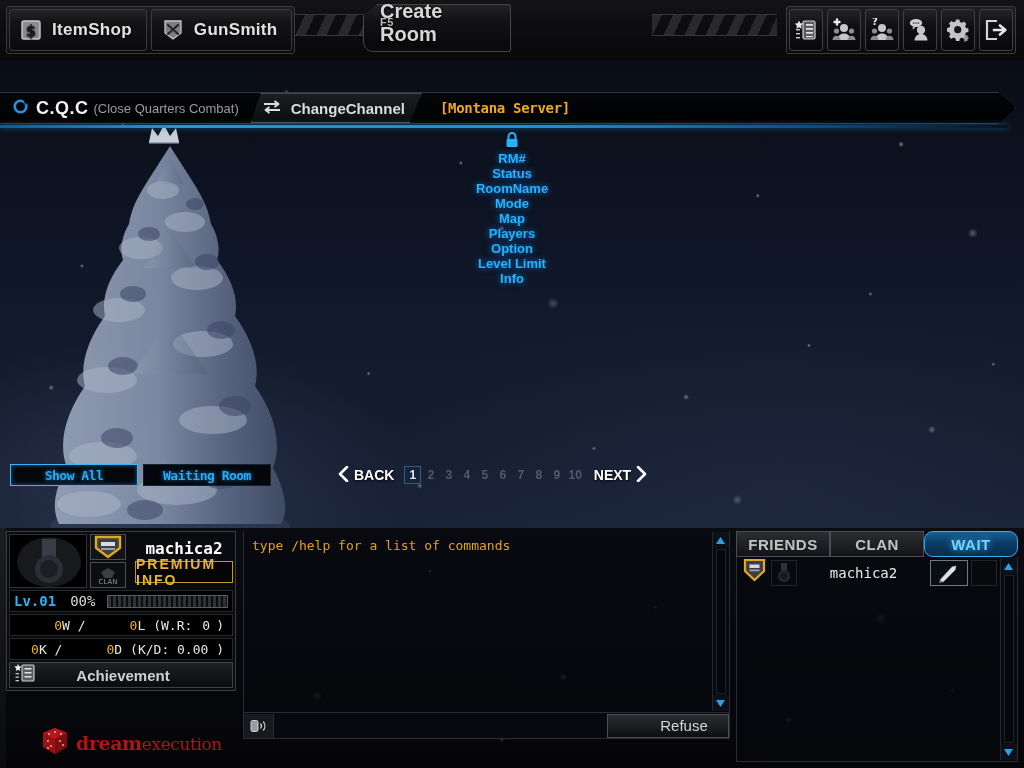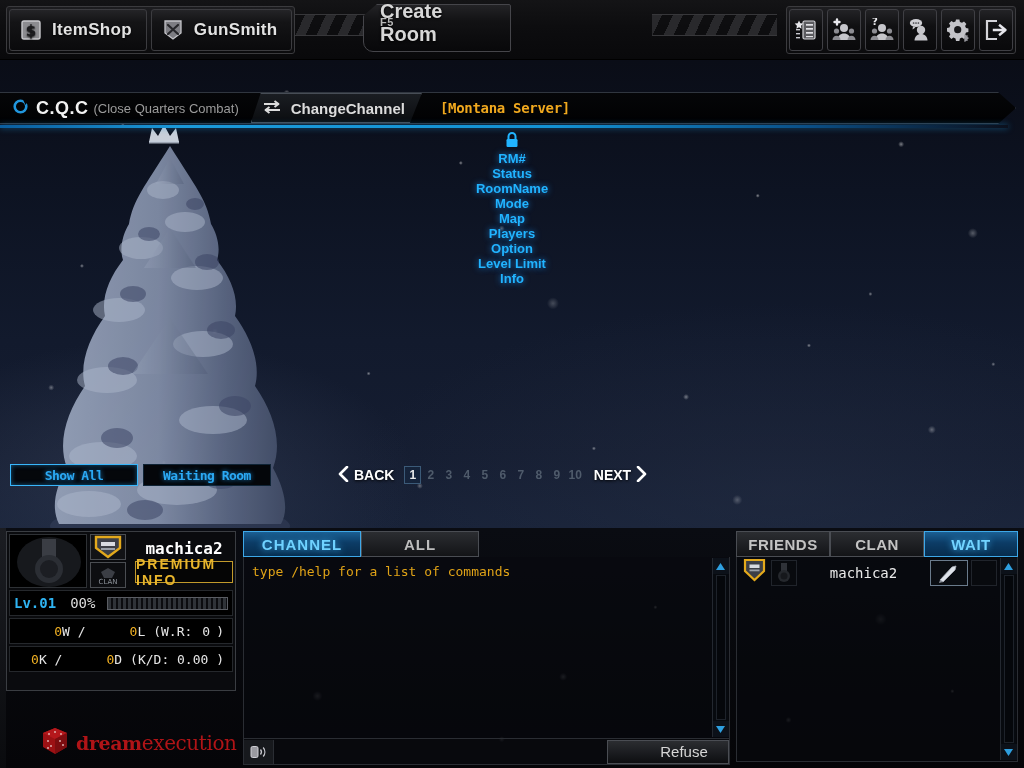--- a/index.html
+++ b/index.html
@@ -240,21 +240,21 @@
   .num { color:#f0b023; }
   #ach {
     height:26px; background:linear-gradient(180deg,#1e2024,#0a0b0d);
     border:1px solid #3d4045; display:flex; align-items:center; cursor:pointer;
   }
   #ach-label { flex:1; text-align:center; color:#cfcfcf; font-size:15px; font-weight:bold; padding-right:22px; }
 
   #logo { position:absolute; left:40px; top:198px; display:flex; align-items:center; gap:6px; }
   #logo-text { font-size:19px; color:#b01417; font-family:"DejaVu Serif", serif; letter-spacing:-.4px; }
   #logo-text b { font-weight:bold; }
-  #logo-text span { font-size:20px; }
+  #logo-text span { font-size:17px; }
 
   
   #chat { position:absolute; left:243px; top:3px; width:487px; height:234px; }
   .tabrow { display:flex; height:26px; }
   .tab {
     width:118px; display:flex; align-items:center; justify-content:center;
     font-size:15px; font-weight:bold; letter-spacing:1px; cursor:pointer;
     border:1px solid #4a4d53;
     background:linear-gradient(180deg,#2b2d31,#131417);
     color:#bdbdbd;
@@ -283,21 +283,21 @@
     border:1px solid #4a4d53; display:flex; align-items:center; justify-content:center;
     color:#d6d6d6; font-size:15px; cursor:pointer;padding-left:32px;
   }
 
   
   #friends { position:absolute; left:736px; top:3px; width:282px; height:234px; }
   .ftab { flex:1; display:flex; align-items:center; justify-content:center;
     font-size:15px; font-weight:bold; letter-spacing:.5px; cursor:pointer;
     border:1px solid #4a4d53; background:linear-gradient(180deg,#2b2d31,#131417); color:#c3c3c3; }
   .ftab.active { background:linear-gradient(180deg,#1b5f93 0%,#0c3c66 45%,#072c4d 100%);
-    border-color:#3ea8e8; color:#72d4ff; text-shadow:0 0 7px rgba(70,190,255,.9); }
+    border-color:#3ea8e8; color:#72d4ff; text-shadow:0 0 7px rgba(70,190,255,.9);border-radius:9px; }
   #friendbody { height:205px; border:1px solid #2a2d33; border-top:none; background:rgba(6,8,13,.6); position:relative; }
   .friend-row { display:flex; align-items:center; height:30px; padding:2px 20px 0 4px; gap:3px; }
   .frow-name { flex:1; text-align:center; color:#eaeaea; font-size:14px; font-family:"DejaVu Sans Mono", monospace; }
   .weapon-box { width:38px; height:26px; border:1px solid #6a7b8c; background:#0a0d12; display:flex; align-items:center; justify-content:center; }
   .slot-box { width:26px; height:26px; border:1px solid #20242b; background:#080a0e; }
 
   .bordL { position:absolute; left:0; top:0; width:6px; height:240px; background:linear-gradient(180deg,#1b1d22,#0a0b0e); }
 </style>
 </head>
 <body>
@@ -614,20 +614,39 @@
     </div>
 
     <div class="prof-row stat-row">
       <span class="num">0</span>
       <span style="margin-right:44px">K /</span>
       <span class="num">0</span>
       <span style="margin-right:8px">D</span>
       <span>(K/D: 0.00 )</span>
     </div>
 
+    <div id="ach">
+      <span style="padding-left:4px">
+        <svg width="22" height="20" viewBox="0 0 22 20">
+          <rect x="8" y="2" width="12" height="16" rx="1" fill="#5a5d63" stroke="#d0d0d5" stroke-width="1.1"></rect>
+          <g fill="#e0e0e5">
+              <rect x="10.5" y="5" width="7" height="1.5"></rect>
+              <rect x="10.5" y="9" width="7" height="1.5"></rect>
+              <rect x="10.5" y="13" width="7" height="1.5"></rect>
+            </g>
+          <path d="M4 1l1.1 2.3 2.5.3-1.8 1.8.4 2.5L4 6.7 1.8 7.9l.4-2.5L.4 3.6l2.5-.3z" fill="#eaeaef"></path>
+          <g fill="#bfbfc6">
+              <rect x="1.5" y="10" width="3.5" height="1.3"></rect>
+              <rect x="1.5" y="13.5" width="3.5" height="1.3"></rect>
+              <rect x="1.5" y="17" width="3.5" height="1.3"></rect>
+            </g>
+        </svg>
+      </span>
+      <span id="ach-label">Achievement</span>
+    </div>
   </div>
 
   <div id="logo">
     <span>
       <svg width="30" height="30" viewBox="0 0 30 30">
         <path d="M15 2 L27 7 L27 21 L15 28 L3 21 L3 7 Z" fill="#9c1114"></path>
         <path d="M15 2 L27 7 L15 13 L3 7 Z" fill="#b5181c"></path>
         <path d="M15 13 L27 7 L27 21 L15 28 Z" fill="#7c0d10"></path>
         <g fill="#e8c9c9" opacity=".85">
           <circle cx="9" cy="8" r="1"></circle>
@@ -640,24 +659,20 @@
             <circle cx="23" cy="19" r="1"></circle>
         </g>
       </svg>
     </span>
     <span id="logo-text">
       <b>dream</b><span>execution</span>
     </span>
   </div>
 
   <div id="chat">
-    <div class="tabrow">
-      <div class="tab active">CHANNEL</div>
-      <div class="tab">ALL</div>
-    </div>
     <div id="chatbody">
       <div id="chatmsg">type /help for a list of commands</div>
       <div class="scrollbar">
         <div class="sb-arrow">
           <svg width="9" height="7" viewBox="0 0 9 7">
               <path d="M4.5 0L9 7H0z" fill="#2e9fe0"></path>
             </svg>
         </div>
         <div class="sb-track"></div>
         <div class="sb-arrow">

